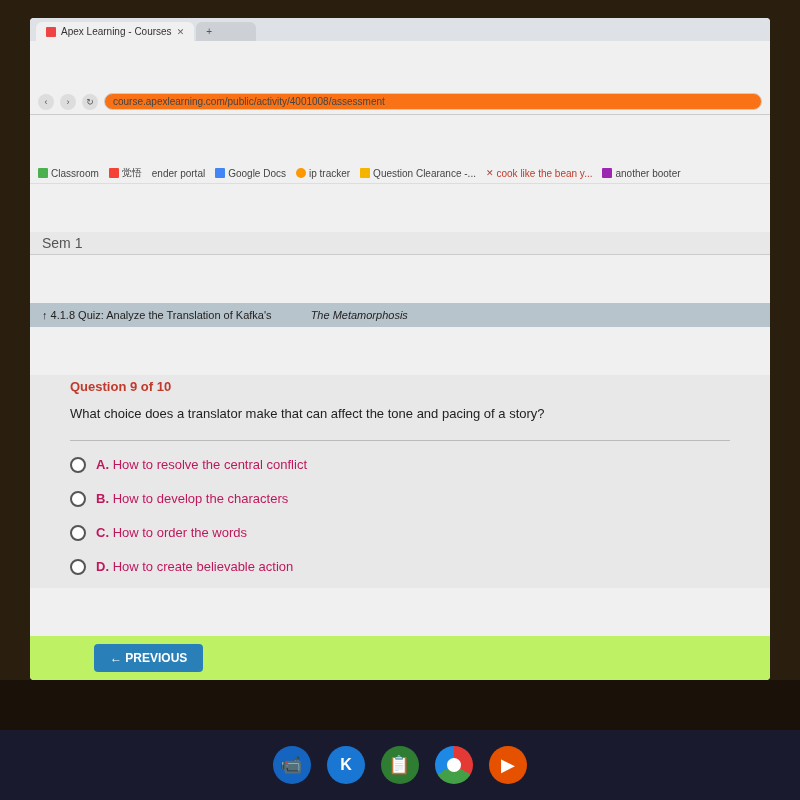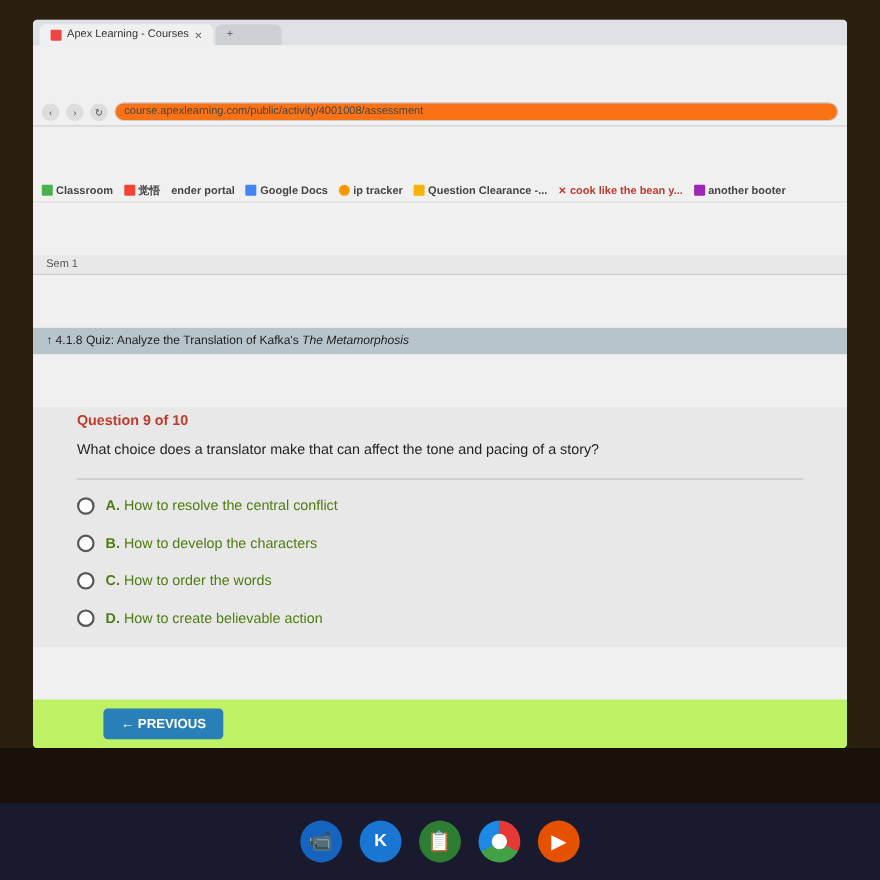--- a/index.html
+++ b/index.html
@@ -110,47 +110,47 @@
       color: #444;
       border-bottom: 1px solid #ddd;
       flex-shrink: 0;
       flex-wrap: nowrap;
       overflow: hidden;
     }
     .bookmark-item {
       display: flex; align-items: center; gap: 3px;
       white-space: nowrap; cursor: pointer;
       color: #444;
-      font-weight: bold;
     }
     .bookmark-icon {
       width: 10px; height: 10px;
       border-radius: 1px;
       flex-shrink: 0;
     }
 
     
     .subnav {
       background: #e8e8e8;
       padding: 3px 12px;
-      font-size: 10px;
+      font-size: 14px;
       color: #555;
       flex-shrink: 0;
       border-bottom: 1px solid #ccc;
     }
 
     
     .quiz-header {
       background: #b8c4cc;
       padding: 6px 12px;
       font-size: 11px;
       color: #222;
       flex-shrink: 0;
     }
     .quiz-header em {
+      margin-left: 36px;
     }
 
     
     .main-content {
       flex: 1;
       background: #e8e8e8;
       padding: 4px 40px;
       overflow-y: auto;
     }
 
@@ -185,21 +185,21 @@
     .radio-circle {
       width: 16px; height: 16px;
       border: 2px solid #555;
       border-radius: 50%;
       flex-shrink: 0;
       background: #fff;
     }
 
     .option-text {
       font-size: 13px;
-      color: #4d7c0f;
+      color: #be185d;
     }
 
     .option-letter {
       font-weight: bold;
     }
 
     
     .submit-area {
       display: flex;
       justify-content: flex-end;

